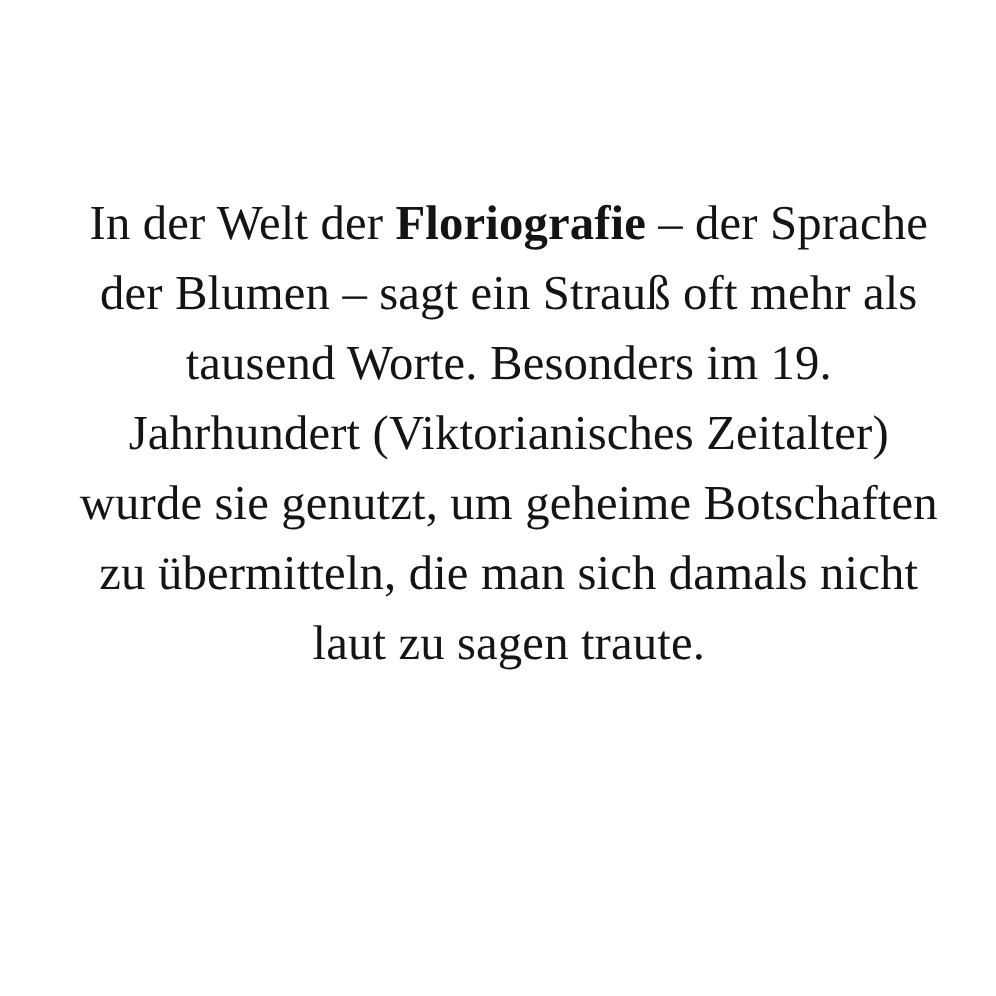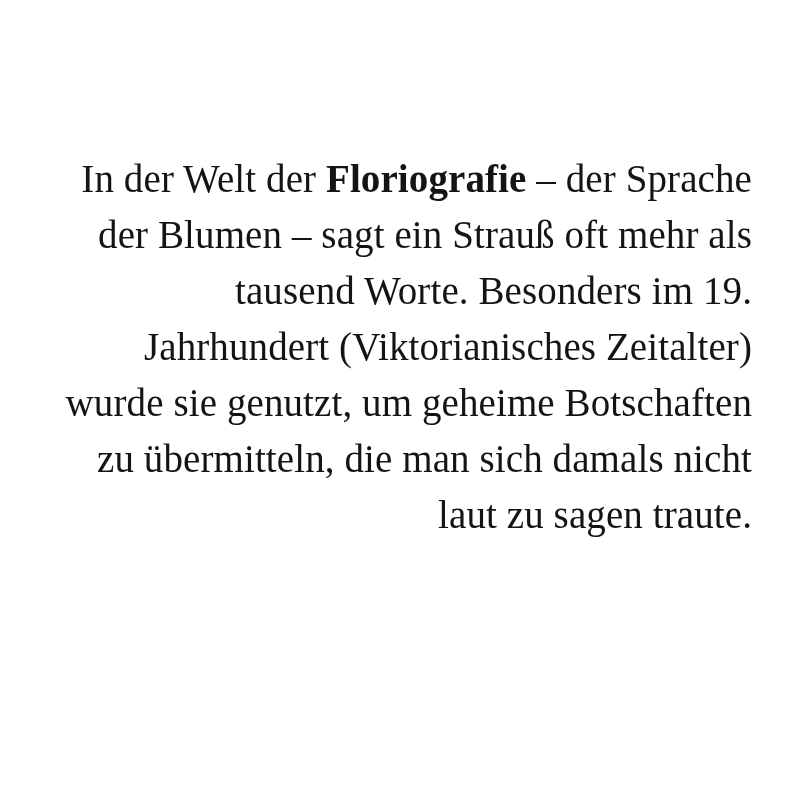--- a/index.html
+++ b/index.html
@@ -22,21 +22,21 @@
   }
   .text-block {
     position: absolute;
     left: 62px;
     top: 112px;
     width: 690px;
     font-size: 39px;
     line-height: 56px;
     color: #141414;
     letter-spacing: 0.1px;
-    text-align: right;
+    text-align: center;
     font-weight: 400;
   }
   .text-block .strong {
     font-weight: 700;
   }
   .text-block .word {
     white-space: normal;
   }
 </style>
 </head>

